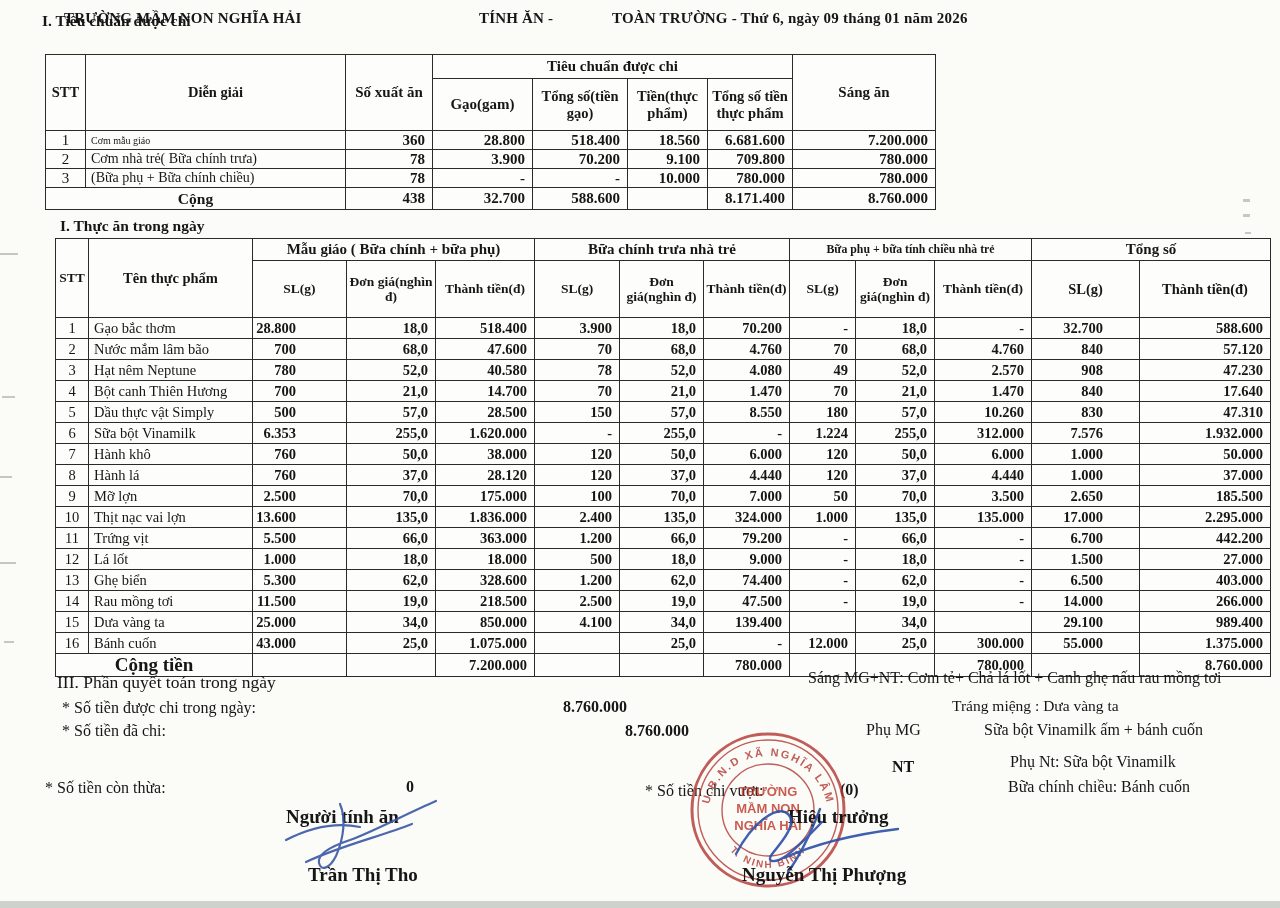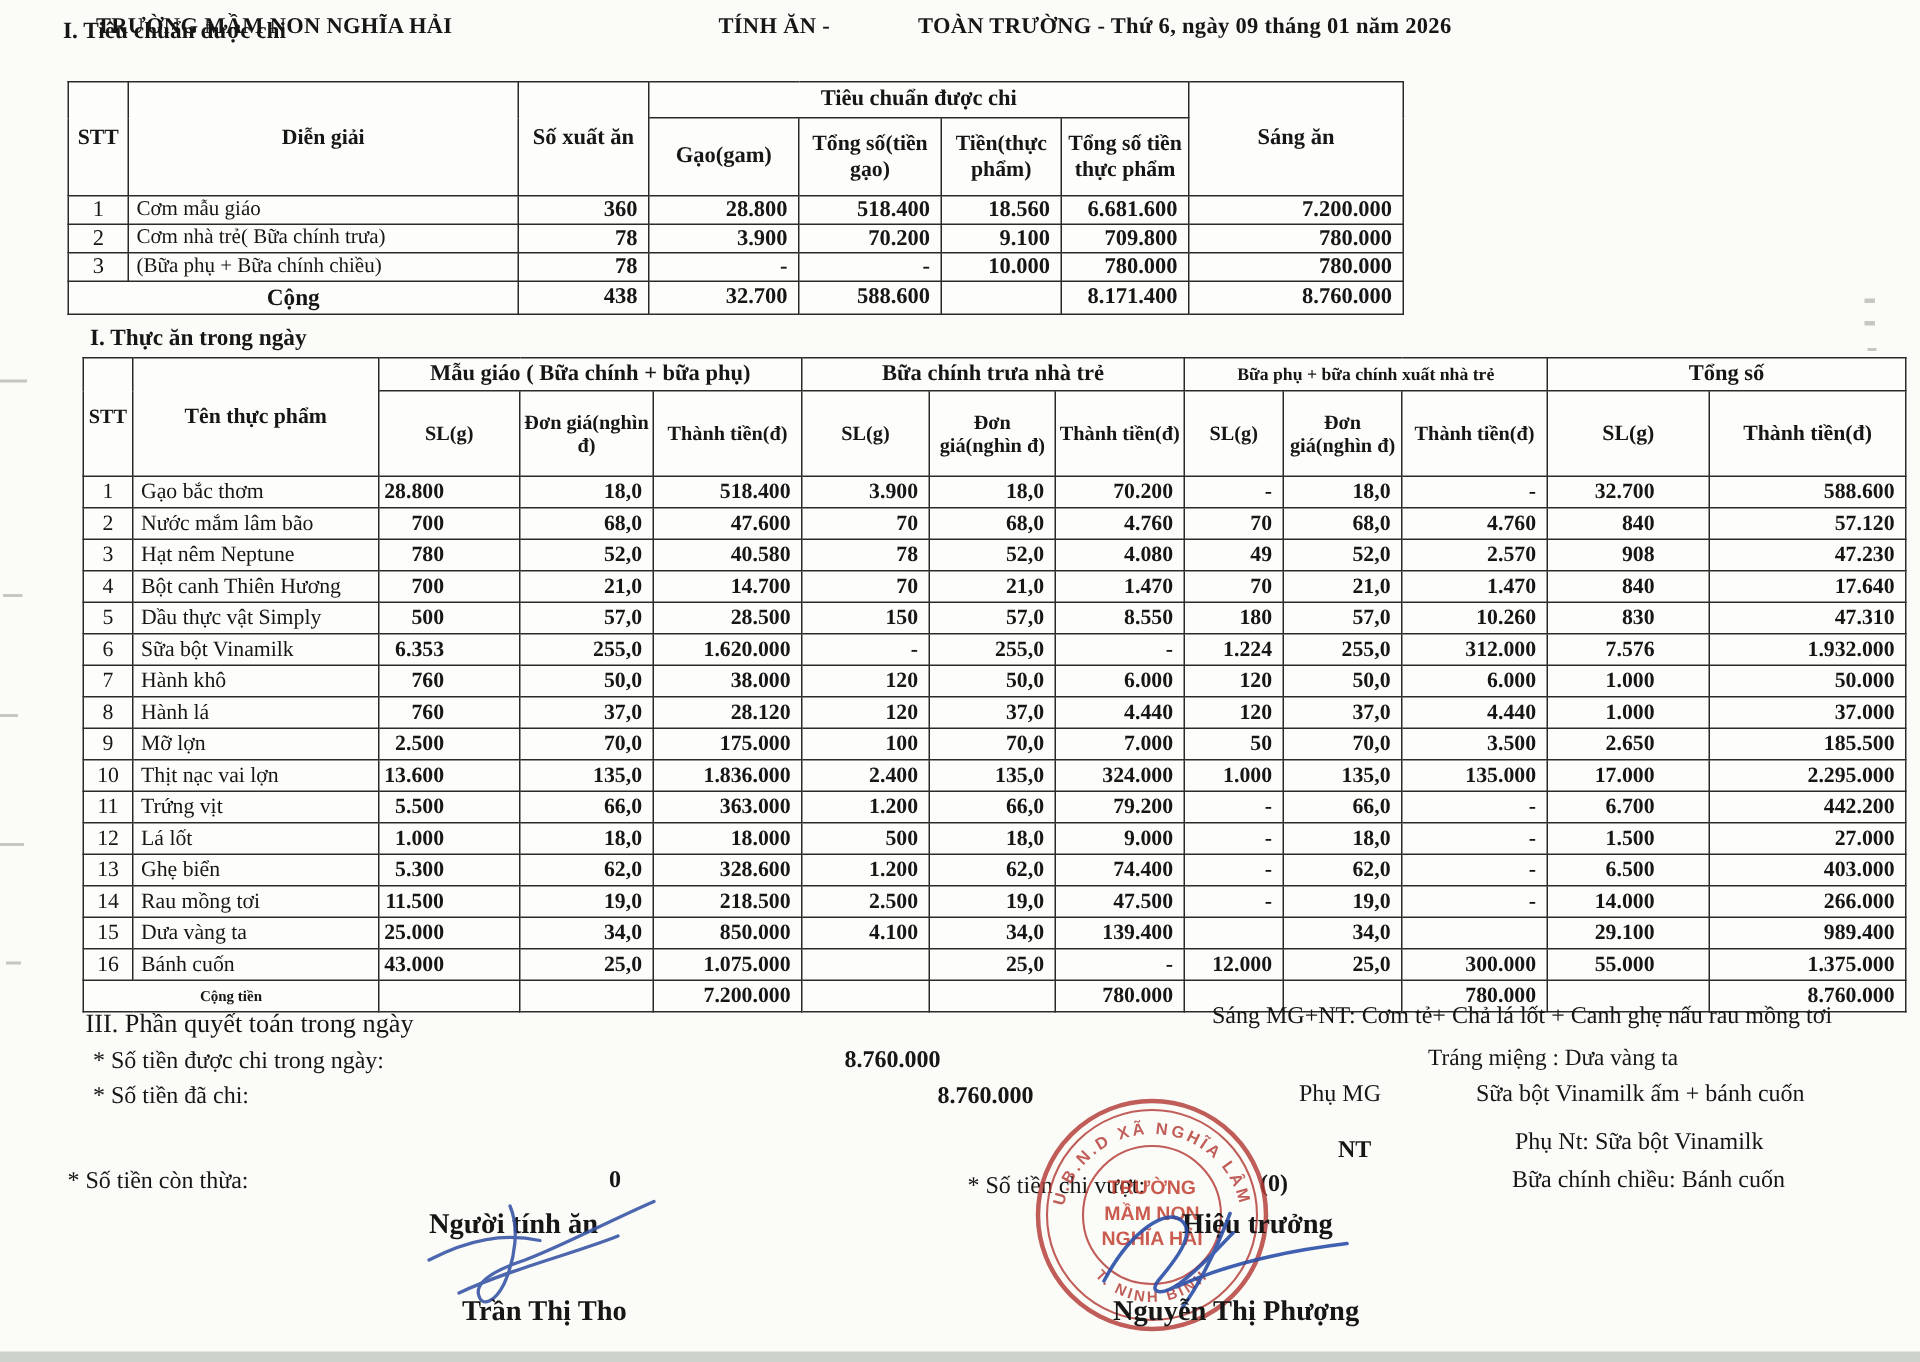--- a/index.html
+++ b/index.html
@@ -80,21 +80,21 @@
       <tr>
         <th class="c" style="font-size:15px;">Gạo(gam)</th>
         <th class="c">Tổng số(tiền gạo)</th>
         <th class="c">Tiền(thực phẩm)</th>
         <th class="c">Tổng số tiền thực phẩm</th>
       </tr>
     </thead>
     <tbody>
       <tr style="">
         <td class="c">1</td>
-        <td class="name" style="font-size:14px;">Cơm mẫu giáo</td>
+        <td class="name" style="font-size:10px;">Cơm mẫu giáo</td>
         <td class="r">360</td>
         <td class="r">28.800</td>
         <td class="r">518.400</td>
         <td class="r">18.560</td>
         <td class="r">6.681.600</td>
         <td class="r">7.200.000</td>
       </tr>
         <tr style="">
         <td class="c">2</td>
         <td class="name" style="font-size:14px;">Cơm nhà trẻ( Bữa chính trưa)</td>
@@ -146,21 +146,21 @@
         <col style="width:97px">
       <col style="width:108px">
         <col style="width:131px">
     </colgroup>
     <thead>
       <tr class="grp">
         <th rowspan="2" class="c">STT</th>
         <th rowspan="2" class="c" style="font-size:14.5px;margin-left:24px;">Tên thực phẩm</th>
         <th colspan="3" class="c gh">Mẫu giáo ( Bữa chính + bữa phụ)</th>
         <th colspan="3" class="c gh">Bữa chính trưa nhà trẻ</th>
-        <th colspan="3" class="c gh-small">Bữa phụ + bữa chính xuất nhà trẻ</th>
+        <th colspan="3" class="c gh-small">Bữa phụ + bữa tính chiều nhà trẻ</th>
         <th colspan="2" class="c gh">Tổng số</th>
       </tr>
       <tr class="sub">
         <th class="c">SL(g)</th>
         <th class="c">Đơn giá(nghìn đ)</th>
         <th class="c">Thành tiền(đ)</th>
         <th class="c">SL(g)</th>
         <th class="c">Đơn giá(nghìn đ)</th>
         <th class="c">Thành tiền(đ)</th>
         <th class="c">SL(g)</th>
@@ -405,21 +405,21 @@
         <td class="r"></td>
         <td class="r">25,0</td>
         <td class="r">-</td>
         <td class="r">12.000</td>
         <td class="r">25,0</td>
         <td class="r">300.000</td>
         <td class="r sl4">55.000</td>
         <td class="r">1.375.000</td>
       </tr>
       <tr class="total">
-        <td colspan="2" class="c" style="font-size:10px;">Cộng tiền</td>
+        <td colspan="2" class="c" style="font-size:19px;">Cộng tiền</td>
         <td class="r"></td>
         <td class="r"></td>
         <td class="r">7.200.000</td>
         <td class="r"></td>
         <td class="r"></td>
         <td class="r">780.000</td>
         <td class="r"></td>
         <td class="r"></td>
         <td class="r">780.000</td>
         <td class="r sl4"></td>

